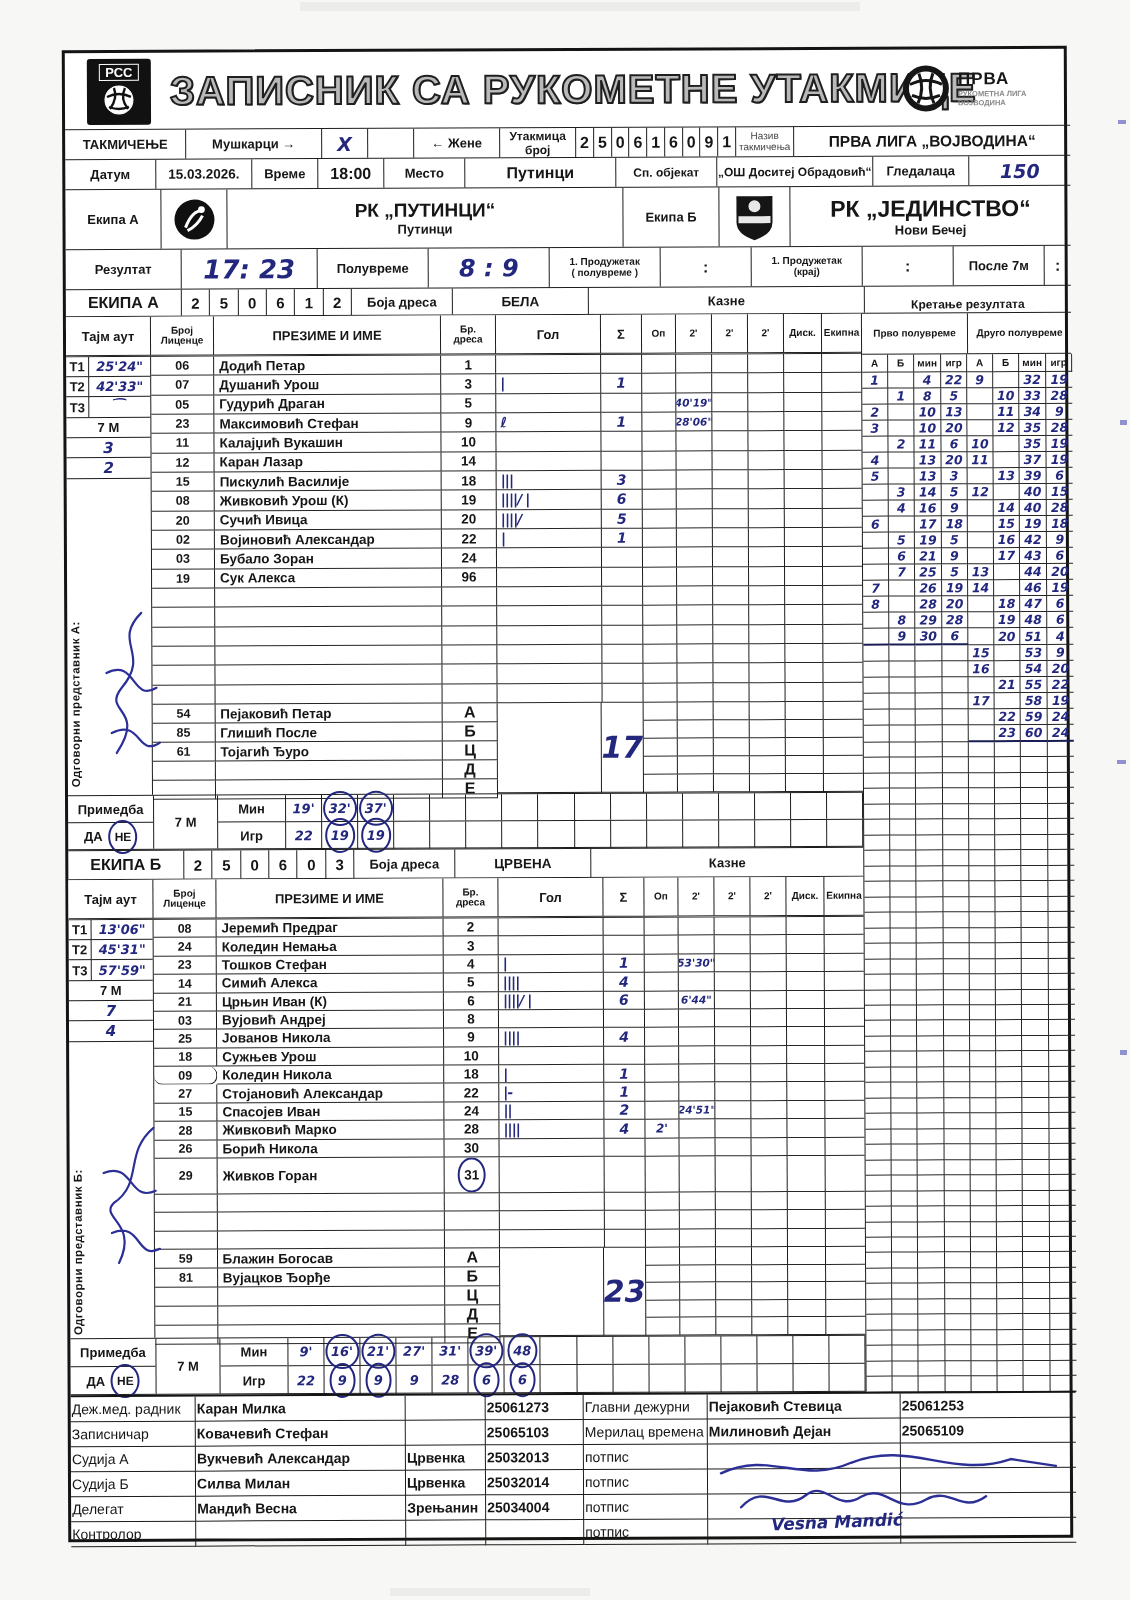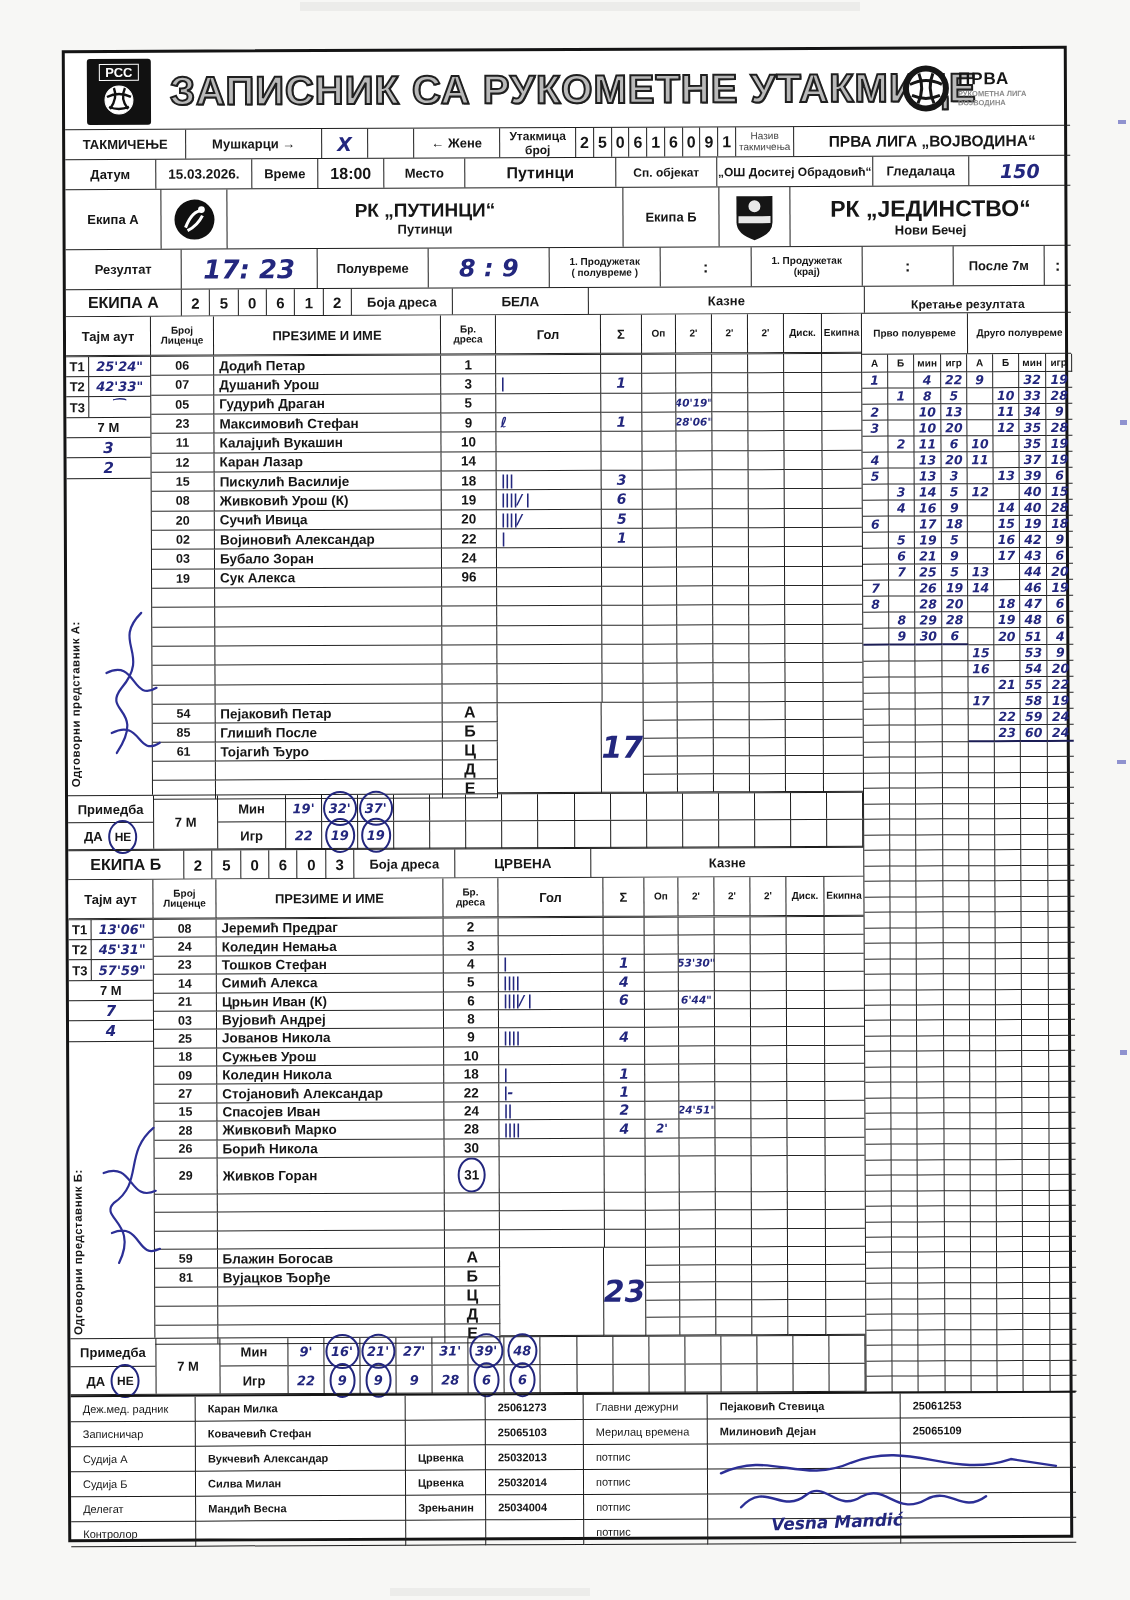--- a/index.html
+++ b/index.html
@@ -25,21 +25,21 @@
   .pbody{display:flex;flex-direction:column;}
   .pbody .prow{flex:1;}
   .tally{font-size:14px;letter-spacing:-1px;font-weight:700;}
   .hd{background:#fff;font-weight:700;}
   .mrow{display:grid;grid-template-columns:26px 26px 27px 26px 26px 26px 27px 26px;}
   .mc{border-right:1.3px solid #262626;border-bottom:1.3px solid #262626;display:flex;align-items:center;justify-content:center;font-size:12.5px;overflow:hidden;}
   .mrow.u1 .mc:nth-child(-n+4){border-bottom:2.6px solid #1b1d55;}
   .mrow.u2 .mc:nth-child(n+5){border-bottom:2.6px solid #1b1d55;}
   .vert{writing-mode:vertical-rl;transform:rotate(180deg);font-weight:700;font-size:11.5px;letter-spacing:.5px;}
   .frow{display:grid;grid-template-columns:125px 210px 80px 98px 124px 193px 175px;height:25px;}
-  .fc{border-right:1.6px solid #1d1d1d;border-bottom:1.6px solid #1d1d1d;display:flex;align-items:center;padding-left:12px;font-size:11px;overflow:hidden;}
+  .fc{border-right:1.6px solid #1d1d1d;border-bottom:1.6px solid #1d1d1d;display:flex;align-items:center;padding-left:1px;font-size:14px;overflow:hidden;}
   .fc.b{font-weight:700;}
   .ghost{position:absolute;background:#9a9a9a;opacity:.12;}
   .bluemark{position:absolute;background:#3b3fae;opacity:.55;}
   svg.sig{position:absolute;overflow:visible;}
 </style>
 </head>
 <body>
 
 <div id="form">
 
@@ -1360,21 +1360,21 @@
           <span></span>
         </div>
         <div class="pc">
           <span></span>
         </div>
         <div class="pc"></div>
         <div class="pc" style="border-right:none;"></div>
       </div>
 
       <div class="prow">
-        <div class="pc" style="font-weight:700;font-size:12.5px;">
+        <div class="pc" style="font-weight:700;font-size:12.5px;border-radius:8px;">
           <span>09</span>
         </div>
         <div class="pc nm">
           <span>Коледин Никола</span>
         </div>
         <div class="pc" style="font-weight:800;font-size:13.5px;">
           <span>18</span>
         </div>
         <div class="pc gl hand tally">
           <span>|</span>

